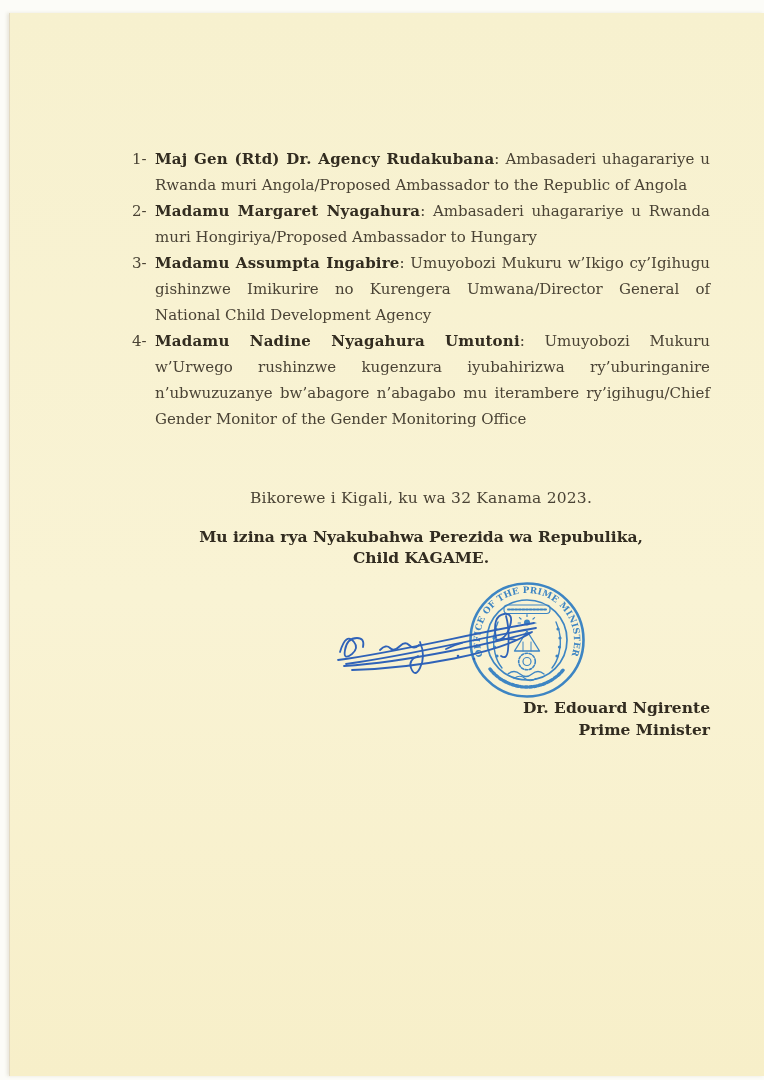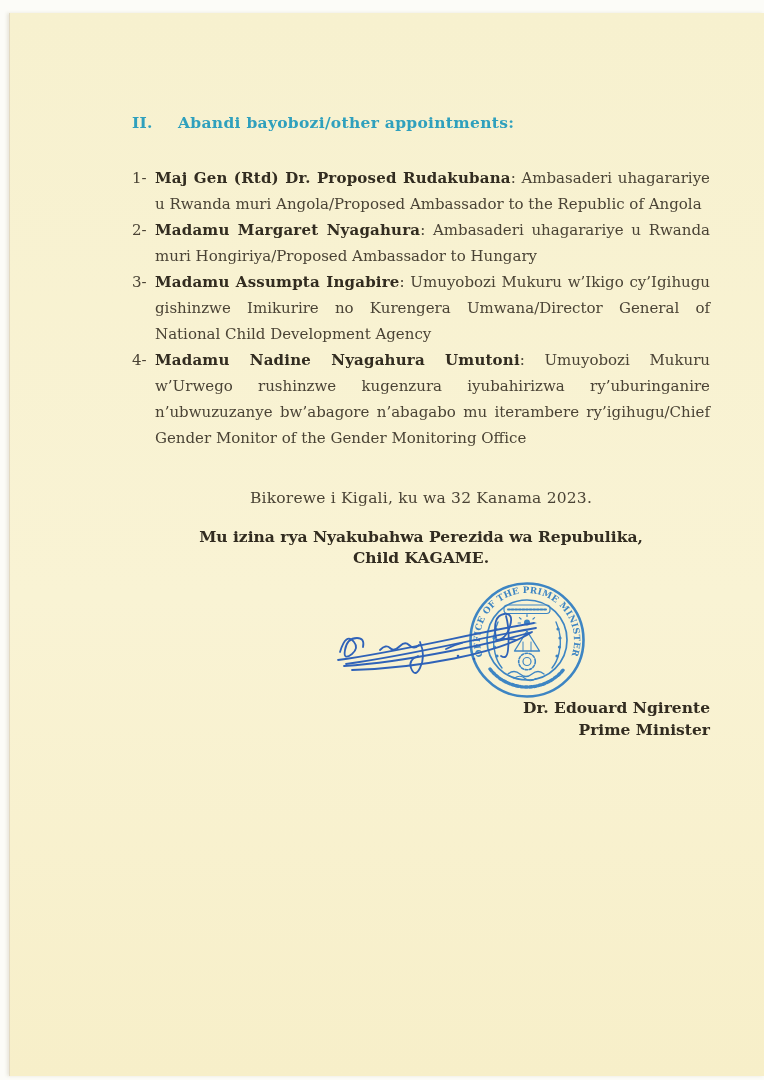--- a/index.html
+++ b/index.html
@@ -29,29 +29,25 @@
   .signatory{position:absolute;left:122px;top:684px;width:578px;text-align:right;
     font-weight:bold;color:#322c20;font-size:15.5px;line-height:22px;}
   svg text{font-family:"DejaVu Serif","Liberation Serif",serif;}
 </style>
 </head>
 <body>
 
 <div class="paper">
 
   <div class="content">
-    <div class="heading">
-      <span class="numeral">II.</span>
-      <span>Abandi bayobozi/other appointments:</span>
-    </div>
 
     <div class="list" id="appointments">
   <div class="item">
     <span class="num">1-</span>
-    <span class="body"><b class="nm">Maj Gen (Rtd) Dr. Proposed Rudakubana</b><span class="desc">: Ambasaderi uhagarariye u Rwanda muri Angola/Proposed Ambassador to the Republic of Angola</span></span>
+    <span class="body"><b class="nm">Maj Gen (Rtd) Dr. Agency Rudakubana</b><span class="desc">: Ambasaderi uhagarariye u Rwanda muri Angola/Proposed Ambassador to the Republic of Angola</span></span>
   </div>
 
   <div class="item">
     <span class="num">2-</span>
     <span class="body"><b class="nm">Madamu Margaret Nyagahura</b><span class="desc">: Ambasaderi uhagarariye u Rwanda muri Hongiriya/Proposed Ambassador to Hungary</span></span>
   </div>
 
   <div class="item">
     <span class="num">3-</span>
     <span class="body"><b class="nm">Madamu Assumpta Ingabire</b><span class="desc">: Umuyobozi Mukuru w’Ikigo cy’Igihugu gishinzwe Imikurire no Kurengera Umwana/Director General of National Child Development Agency</span></span>

